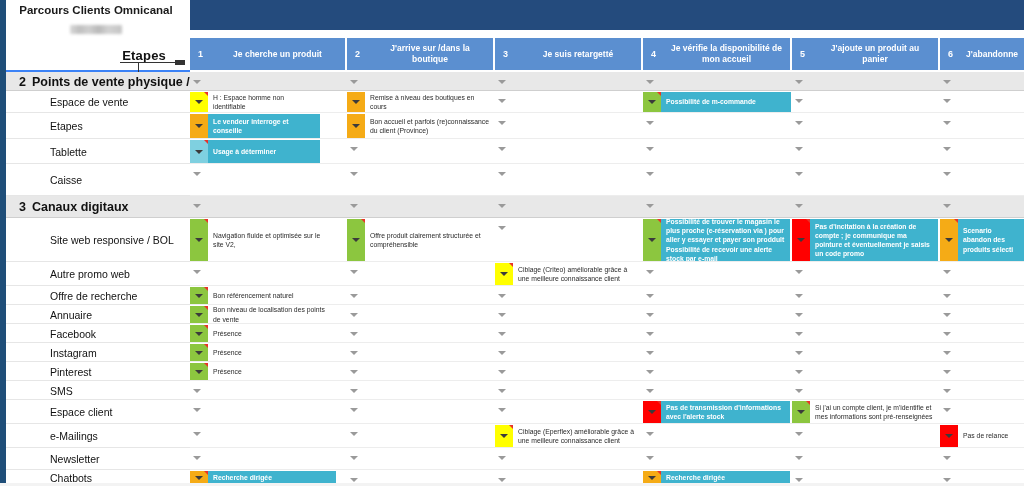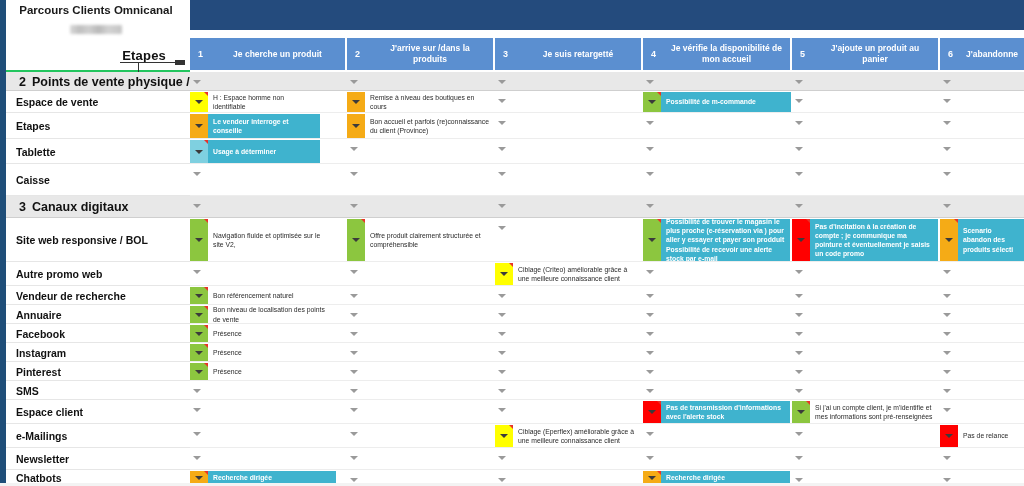--- a/index.html
+++ b/index.html
@@ -5,21 +5,21 @@
   html,body{margin:0;padding:0;}
   body{
     width:1024px;height:486px;overflow:hidden;
     background:#ffffff;
     font-family:"Liberation Sans","DejaVu Sans",sans-serif;
     -webkit-font-smoothing:antialiased;
   }
   #sheet{position:relative;width:1024px;height:486px;overflow:hidden;background:#fff;}
 
   
-  .left-pane{position:absolute;left:0;top:0;width:190px;height:486px;background:#22c55e;z-index:6;}
+  .left-pane{position:absolute;left:0;top:0;width:190px;height:486px;background:#3b82f6;z-index:6;}
   .left-edge{position:absolute;left:0;top:0;width:6px;height:486px;background:#1f4e79;z-index:8;}
   .left-edge .nub{position:absolute;left:1px;top:29px;width:4px;height:4px;background:#1f4e79;}
 
   .title-box{position:absolute;left:6px;top:0;width:184px;height:70px;background:#fff;}
   .title-main{position:absolute;left:0;right:4px;top:4px;text-align:center;font-size:11.5px;font-weight:bold;color:#1a1a1a;}
   .title-sub{position:absolute;left:0;right:4px;top:20px;text-align:center;}
   .blur-chip{display:inline-block;width:52px;height:9px;background:
       linear-gradient(90deg,#d8d8d8 0%,#bfbfbf 18%,#cfcfcf 36%,#b9b9b9 55%,#d2d2d2 74%,#c4c4c4 100%);
       filter:blur(1.6px);border-radius:1px;}
 
@@ -29,21 +29,21 @@
   .etapes-arrow:after{content:"";position:absolute;right:-1px;top:-2.5px;width:10px;height:5px;background:#333;}
   .etapes-down{position:absolute;left:138px;top:63px;width:1px;height:11px;background:#333;}
   .etapes-down:after{content:"";position:absolute;left:-2.5px;top:9px;width:6px;height:4px;background:#333;}
 
   
   .lrow{position:absolute;left:6px;width:184px;box-sizing:border-box;
         display:flex;align-items:center;background:#fff;}
   .lrow.group{background:#e8e8e8;}
   .lrow .num{width:20px;text-align:right;font-size:12.5px;font-weight:bold;color:#111;flex:0 0 20px;}
   .lrow .gtxt{margin-left:6px;font-size:12.5px;font-weight:bold;color:#111;white-space:nowrap;}
-  .lrow .itxt{margin-left:10px;font-size:10.5px;font-weight:bold;color:#111;white-space:nowrap;}
+  .lrow .itxt{margin-left:44px;font-size:10.5px;font-weight:normal;color:#111;white-space:nowrap;}
   .lrow .sep{position:absolute;left:0;bottom:0;width:184px;height:1px;background:#e6e6e6;}
   .lrow.group .sep{background:#cfcfcf;}
 
   
   .right-pane{position:absolute;left:190px;top:0;width:834px;height:486px;overflow:hidden;background:#fff;}
   .topband{position:absolute;left:0;top:0;width:834px;height:30px;background:#244b7d;}
   .topband-gap{position:absolute;left:0;top:30px;width:834px;height:8px;background:#fff;}
 
   .hdr{position:absolute;top:38px;height:32px;background:#5b8fd0;color:#fff;
        display:flex;align-items:center;box-sizing:border-box;}
@@ -121,21 +121,21 @@
       </div>
       <div class="lrow" style="top: 218px; height: 44px;">
         <div class="itxt">Site web responsive / BOL</div>
         <div class="sep"></div>
       </div>
       <div class="lrow" style="top: 262px; height: 24px;">
         <div class="itxt">Autre promo web</div>
         <div class="sep"></div>
       </div>
       <div class="lrow" style="top: 286px; height: 19px;">
-        <div class="itxt">Vendeur de recherche</div>
+        <div class="itxt">Offre de recherche</div>
         <div class="sep"></div>
       </div>
       <div class="lrow" style="top: 305px; height: 19px;">
         <div class="itxt">Annuaire</div>
         <div class="sep"></div>
       </div>
       <div class="lrow" style="top: 324px; height: 19px;">
         <div class="itxt">Facebook</div>
         <div class="sep"></div>
       </div>
@@ -174,21 +174,21 @@
 
   <div class="right-pane">
     <div class="topband"></div>
     <div class="topband-gap"></div>
   <div class="hdr" style="left: 0px; width: 155px; background: rgb(91, 143, 208);">
         <div class="hnum">1</div>
         <div class="hlbl">Je cherche un produit</div>
       </div>
       <div class="hdr" style="left: 157px; width: 146px; background: rgb(91, 143, 208);">
         <div class="hnum">2</div>
-        <div class="hlbl">J'arrive sur /dans la produits</div>
+        <div class="hlbl">J'arrive sur /dans la boutique</div>
       </div>
       <div class="hdr" style="left: 305px; width: 146px; background: rgb(91, 143, 208);">
         <div class="hnum">3</div>
         <div class="hlbl">Je suis retargetté</div>
       </div>
       <div class="hdr" style="left: 453px; width: 147px; background: rgb(91, 143, 208);">
         <div class="hnum">4</div>
         <div class="hlbl">Je vérifie la disponibilité de mon accueil</div>
       </div>
       <div class="hdr" style="left: 602px; width: 146px; background: rgb(91, 143, 208);">

